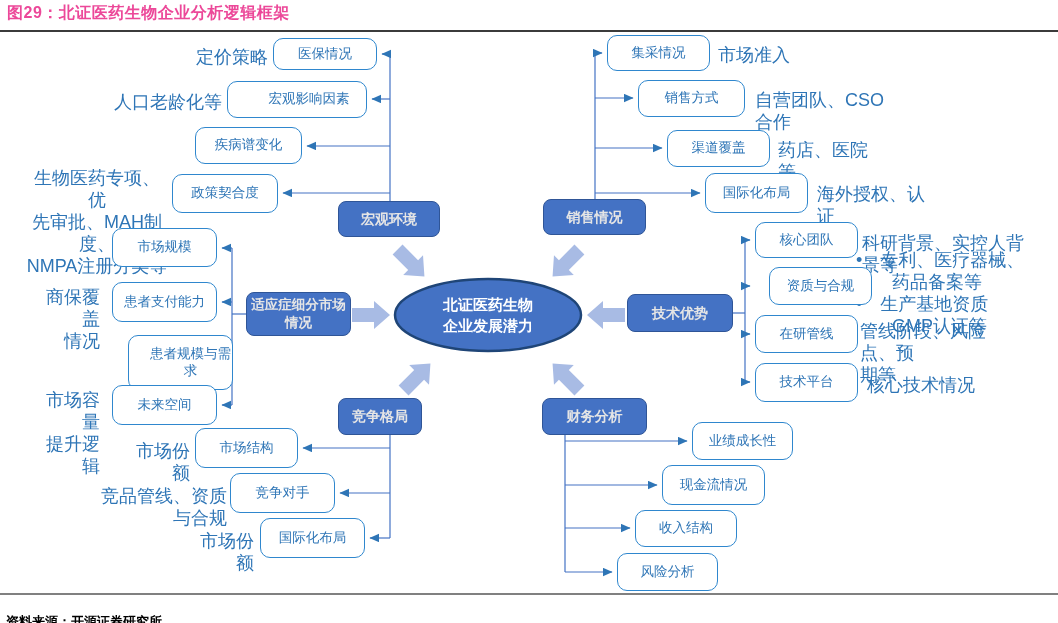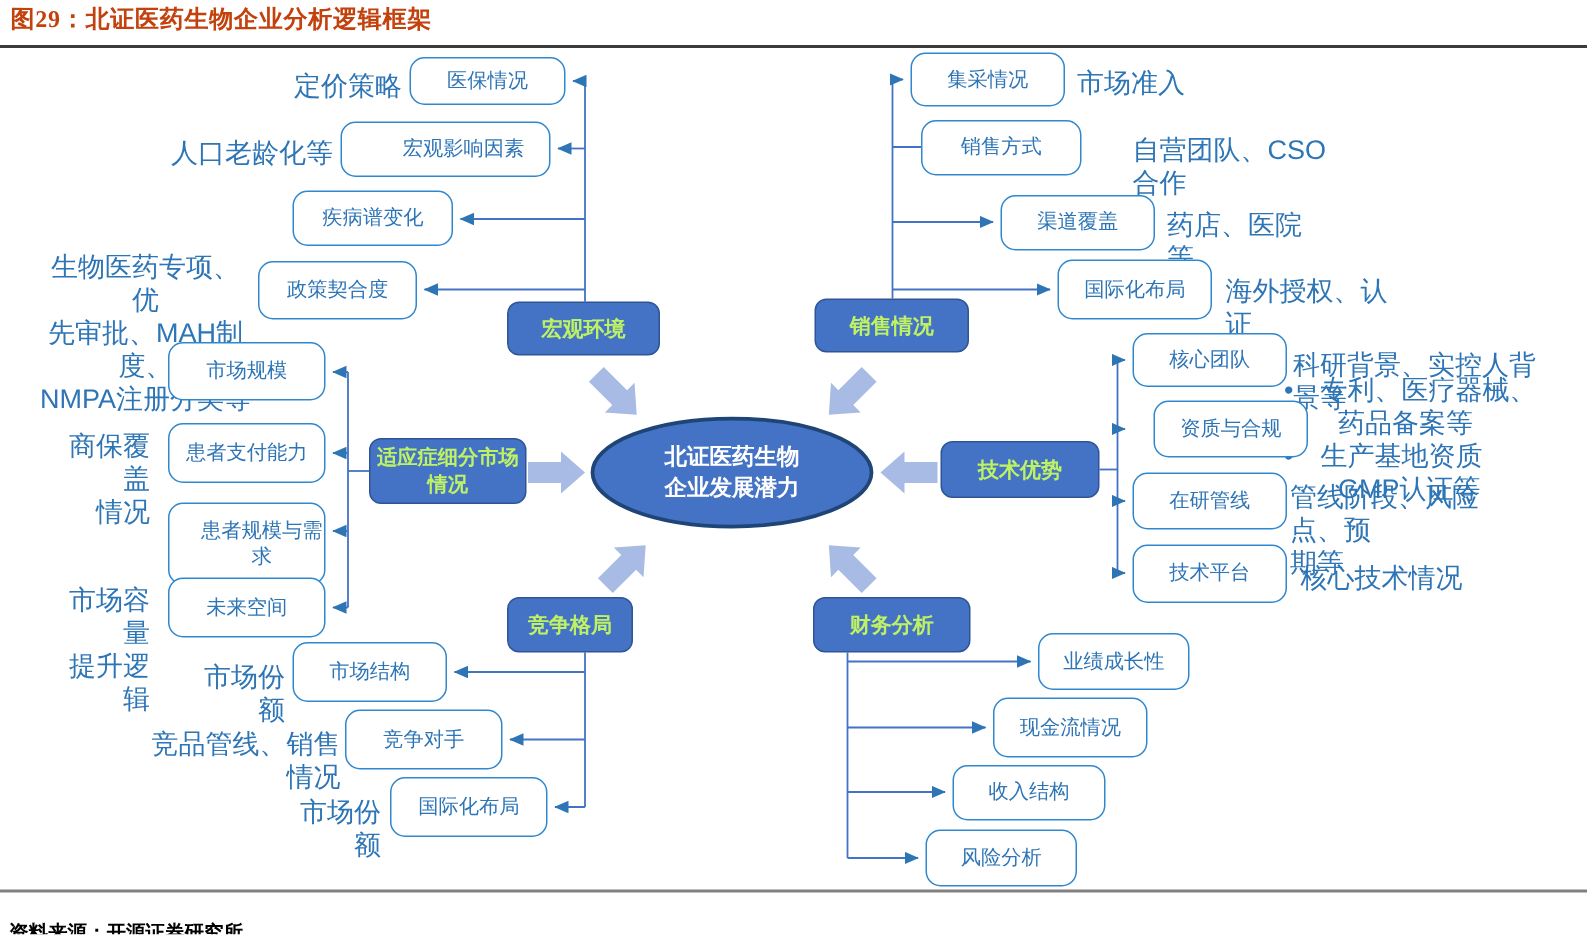--- a/index.html
+++ b/index.html
@@ -1,26 +1,26 @@
 <!DOCTYPE html>
 <html><head>
 <meta charset="utf-8">
 <style>
   html,body{margin:0;padding:0;background:#fff;}
   #stage{position:relative;width:1058px;height:623px;background:#fff;overflow:hidden;
          font-family:"Liberation Sans",sans-serif;}
-  .title{position:absolute;left:7px;top:3px;font-family:Liberation Serif, serif;
-         font-weight:bold;font-size:16px;color:#c2410c;letter-spacing:.5px;}
+  .title{position:absolute;left:7px;top:3px;font-family:Liberation Sans, sans-serif;
+         font-weight:bold;font-size:16px;color:#ec4899;letter-spacing:.5px;}
   .rule-top{position:absolute;left:0;top:30px;width:1058px;height:2px;background:#3b3b3b;}
   .rule-bottom{position:absolute;left:0;top:593px;width:1058px;height:2px;background:#808080;}
   .source{position:absolute;left:6px;top:613px;font-family:Liberation Sans, sans-serif;
           font-weight:bold;font-size:13px;color:#000000;}
   svg.wires{position:absolute;left:0;top:0;z-index:1;}
   .bnode{position:absolute;z-index:3;background:#4472C4;border:1.5px solid #2F5597;
-         border-radius:8px;color:#bef264;font-weight:bold;font-size:14px;line-height:1.3;
+         border-radius:8px;color:#e5e5e5;font-weight:bold;font-size:14px;line-height:1.3;
          display:flex;align-items:center;justify-content:center;text-align:center;
          box-sizing:border-box;}
   .wbox{position:absolute;z-index:3;background:#fff;border:1.6px solid #2F87CE;
         border-radius:10px;color:#2E75B6;font-size:13.5px;line-height:1.25;
         display:flex;align-items:center;justify-content:center;text-align:center;
         box-sizing:border-box;}
   .note{position:absolute;z-index:2;color:#2E75B6;font-size:18px;line-height:1.22;
         white-space:pre-line;}
   .note.r{text-align:right;}
   .note.c{text-align:center;}
@@ -103,32 +103,32 @@
   <div class="wbox" style="left:195px;top:127px;width:107px;height:37px;">疾病谱变化</div>
   <div class="wbox" style="left:172px;top:174px;width:106px;height:39px;">政策契合度</div>
   <div class="note r" style="left:180px;top:47px;width:88px;">定价策略</div>
   <div class="note r" style="left:110px;top:92px;width:112px;">人口老龄化等</div>
   <div class="note c" style="left:26px;top:168px;width:142px;">生物医药专项、优
 先审批、MAH制度、
 NMPA注册分类等</div>
 
   <div class="bnode" style="left:543px;top:199px;width:103px;height:36px;">销售情况</div>
   <div class="wbox" style="left:607px;top:35px;width:103px;height:36px;">集采情况</div>
-  <div class="wbox" style="left:614px;top:80px;width:107px;height:37px;">销售方式</div>
+  <div class="wbox" style="left:638px;top:80px;width:107px;height:37px;">销售方式</div>
   <div class="wbox" style="left:667px;top:130px;width:103px;height:37px;">渠道覆盖</div>
   <div class="wbox" style="left:705px;top:173px;width:103px;height:40px;">国际化布局</div>
   <div class="note" style="left:718px;top:45px;width:80px;">市场准入</div>
   <div class="note" style="left:755px;top:90px;width:145px;">自营团队、CSO合作</div>
   <div class="note" style="left:778px;top:140px;width:105px;">药店、医院等</div>
   <div class="note" style="left:817px;top:184px;width:125px;">海外授权、认证</div>
 
   <div class="bnode" style="left:246px;top:292px;width:105px;height:44px;font-size:13.5px;">适应症细分市场情况</div>
   <div class="wbox" style="left:112px;top:228px;width:105px;height:39px;">市场规模</div>
   <div class="wbox" style="left:112px;top:282px;width:105px;height:40px;">患者支付能力</div>
-  <div class="wbox" style="left:112px;top:335px;width:105px;height:55px;padding-left:20px;">患者规模与需求</div>
+  <div class="wbox" style="left:128px;top:335px;width:105px;height:55px;padding-left:20px;">患者规模与需求</div>
   <div class="wbox" style="left:112px;top:385px;width:105px;height:40px;">未来空间</div>
   <div class="note r" style="left:30px;top:287px;width:70px;">商保覆盖
 情况</div>
   <div class="note r" style="left:30px;top:390px;width:70px;">市场容量
 提升逻辑</div>
 
   <div class="bnode" style="left:627px;top:294px;width:106px;height:38px;">技术优势</div>
   <div class="wbox" style="left:755px;top:222px;width:103px;height:36px;">核心团队</div>
   <div class="wbox" style="left:755px;top:267px;width:103px;height:38px;margin-left:14px;">资质与合规</div>
   <div class="wbox" style="left:755px;top:315px;width:103px;height:38px;">在研管线</div>
@@ -140,21 +140,21 @@
 　　GMP认证等</div>
   <div class="note" style="left:860px;top:321px;width:160px;">管线阶段、风险点、预
 期等</div>
   <div class="note" style="left:865px;top:375px;width:110px;text-align:right;">核心技术情况</div>
 
   <div class="bnode" style="left:338px;top:398px;width:84px;height:37px;">竞争格局</div>
   <div class="wbox" style="left:195px;top:428px;width:103px;height:40px;">市场结构</div>
   <div class="wbox" style="left:230px;top:473px;width:105px;height:40px;">竞争对手</div>
   <div class="wbox" style="left:260px;top:518px;width:105px;height:40px;">国际化布局</div>
   <div class="note r" style="left:122px;top:441px;width:68px;">市场份额</div>
-  <div class="note r" style="left:90px;top:486px;width:137px;">竞品管线、销售情况</div>
+  <div class="note r" style="left:90px;top:486px;width:137px;">竞品管线、资质与合规</div>
   <div class="note r" style="left:186px;top:531px;width:68px;">市场份额</div>
 
   <div class="bnode" style="left:542px;top:398px;width:105px;height:37px;">财务分析</div>
   <div class="wbox" style="left:692px;top:422px;width:101px;height:38px;">业绩成长性</div>
   <div class="wbox" style="left:662px;top:465px;width:103px;height:40px;">现金流情况</div>
   <div class="wbox" style="left:635px;top:510px;width:102px;height:37px;">收入结构</div>
   <div class="wbox" style="left:617px;top:553px;width:101px;height:38px;">风险分析</div>
 
   <div class="rule-bottom"></div>
   <div class="source">资料来源：开源证券研究所</div>

